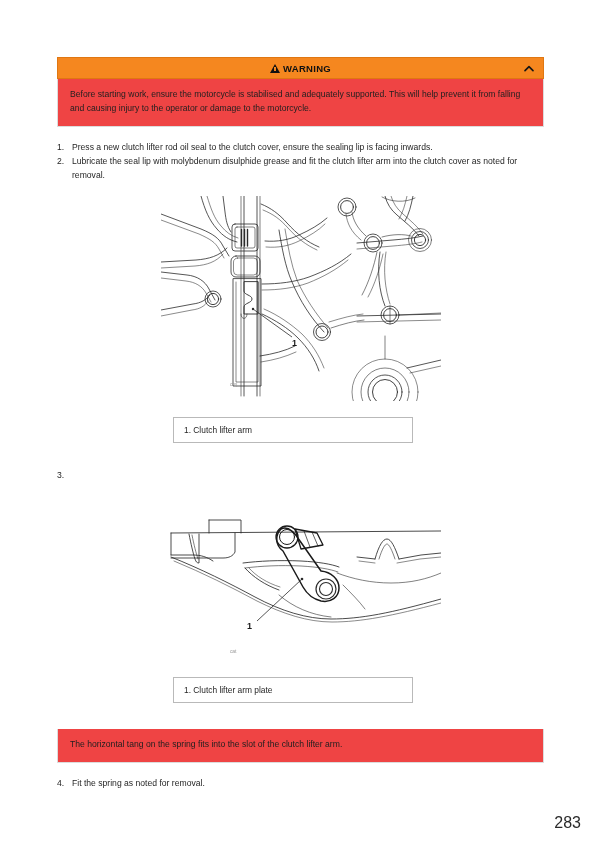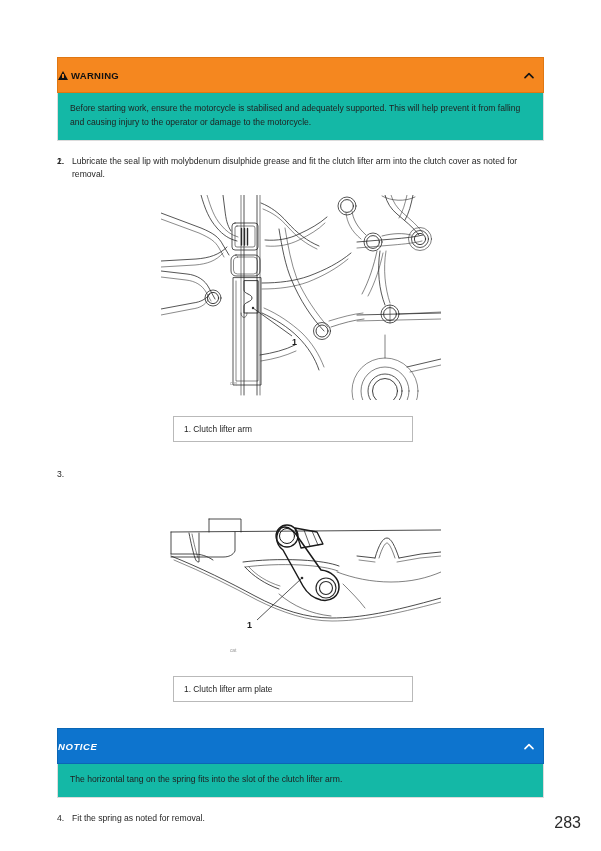--- a/index.html
+++ b/index.html
@@ -41,24 +41,24 @@
     margin: 0 0 14px 0;
     line-height: 1.3;
   }
 
   
   .admonition {
     width: 487px;
     margin-bottom: 14px;
   }
   .adm-header {
-    height: 36px;
+    height: 22px;
     display: flex;
     align-items: center;
-    justify-content: flex-start;
+    justify-content: center;
     position: relative;
     box-sizing: border-box;
   }
   .adm-header.warning {
     background: #f5871f;
     border: 1px solid #e07712;
   }
   .adm-header.notice {
     background: #0d74ce;
     border: 1px solid #0b66b5;
@@ -104,21 +104,21 @@
     height: 10px;
     display: flex;
     align-items: center;
     justify-content: center;
   }
   .adm-chevron svg { display: block; }
 
   .adm-body {
     border: 1px solid #dcdcdc;
     border-top: none;
-    background: #14b8a6;
+    background: #ef4444;
     padding: 9px 12px 10px 12px;
     box-sizing: border-box;
   }
   .adm-body p {
     margin: 0;
     font-size: 8.6px;
     line-height: 1.62;
     color: #1f1f1f;
   }
 
@@ -210,21 +210,21 @@
           </svg>
         </span>
       </div>
       <div class="adm-body">
         <p>Before starting work, ensure the motorcycle is stabilised and adequately supported. This will help prevent it from falling and causing injury to the operator or damage to the motorcycle.</p>
       </div>
     </div>
 
     <ul class="steps">
       <li class="step">
-        <span class="step-num">1.</span>
+        <span class="step-num">1.</span><span>Press a new clutch lifter rod oil seal to the clutch cover, ensure the sealing lip is facing inwards.</span>
       </li>
       <li class="step">
         <span class="step-num">2.</span><span>Lubricate the seal lip with molybdenum disulphide grease and fit the clutch lifter arm into the clutch cover as noted for removal.</span>
       </li>
     </ul>
 
     <div class="spacer-sm"></div>
 
     <div class="figure">
       <svg class="figure-img" width="280" height="205" viewBox="0 0 280 205">
@@ -407,28 +407,20 @@
       <span class="fig-watermark" style="left:173px; top:137px;">cat</span>
     </div>
 
     <div class="spacer-md"></div>
 
     <div class="caption-box">1. Clutch lifter arm plate</div>
 
     <div class="spacer-lg"></div>
 
     <div class="admonition">
-      <div class="adm-header notice">
-        <span class="adm-title">NOTICE</span>
-        <span class="adm-chevron">
-          <svg width="10" height="7" viewBox="0 0 10 7" aria-hidden="true">
-            <path d="M1 5.6 L5 1.6 L9 5.6" fill="none" stroke="#ffffff" stroke-width="1.6" stroke-linecap="round" stroke-linejoin="round"></path>
-          </svg>
-        </span>
-      </div>
       <div class="adm-body">
         <p>The horizontal tang on the spring fits into the slot of the clutch lifter arm.</p>
       </div>
     </div>
 
     <div class="step-standalone">
       <span class="step-num">4.</span><span>Fit the spring as noted for removal.</span>
     </div>
 
   </div>

